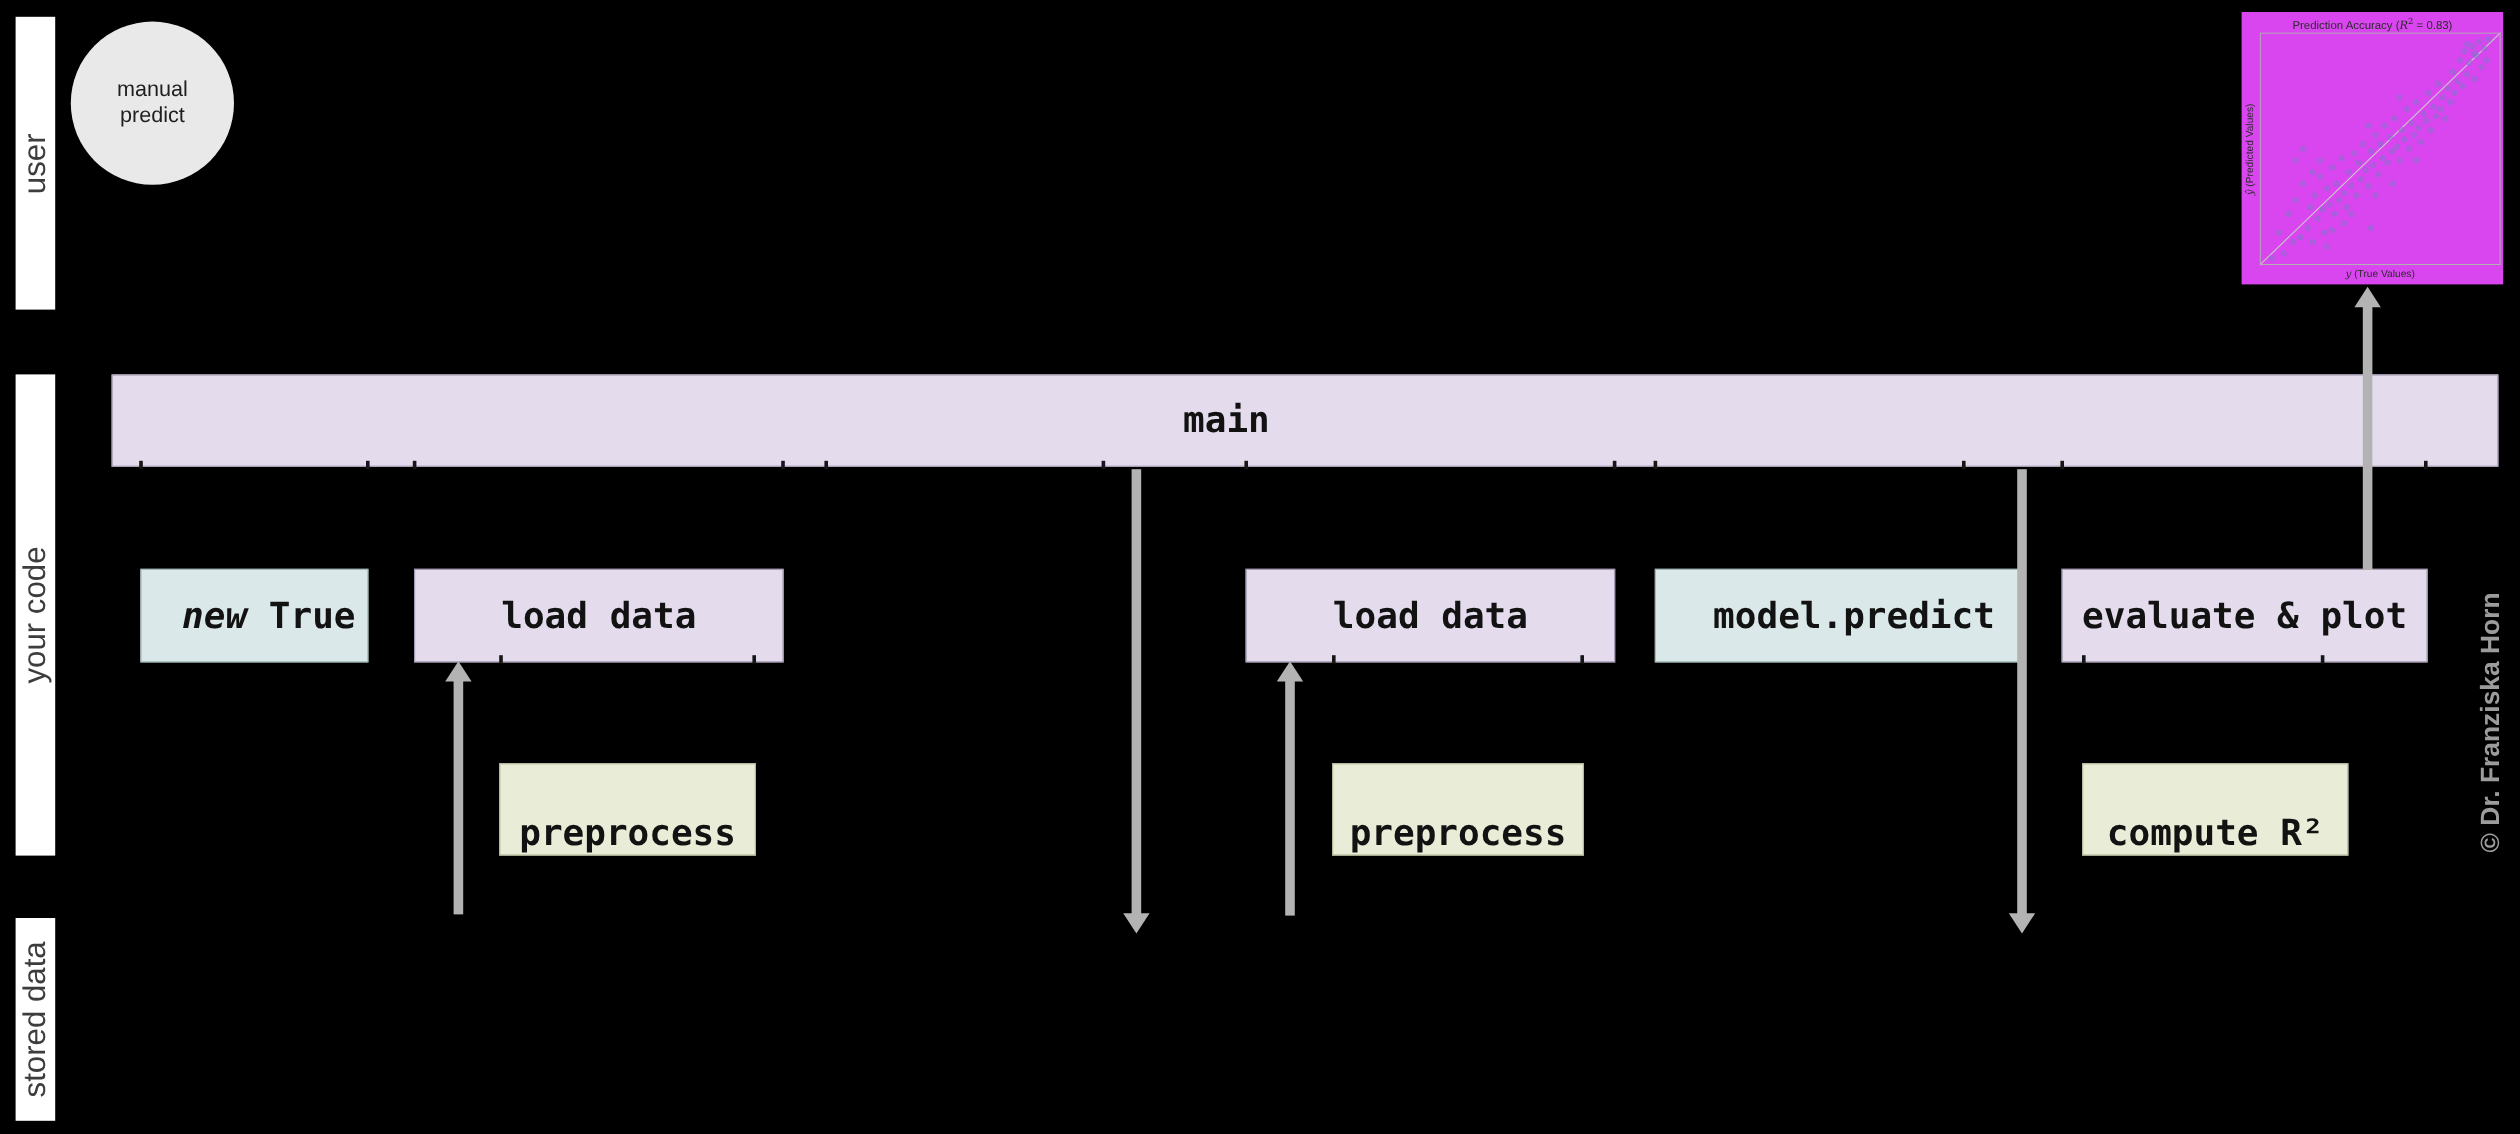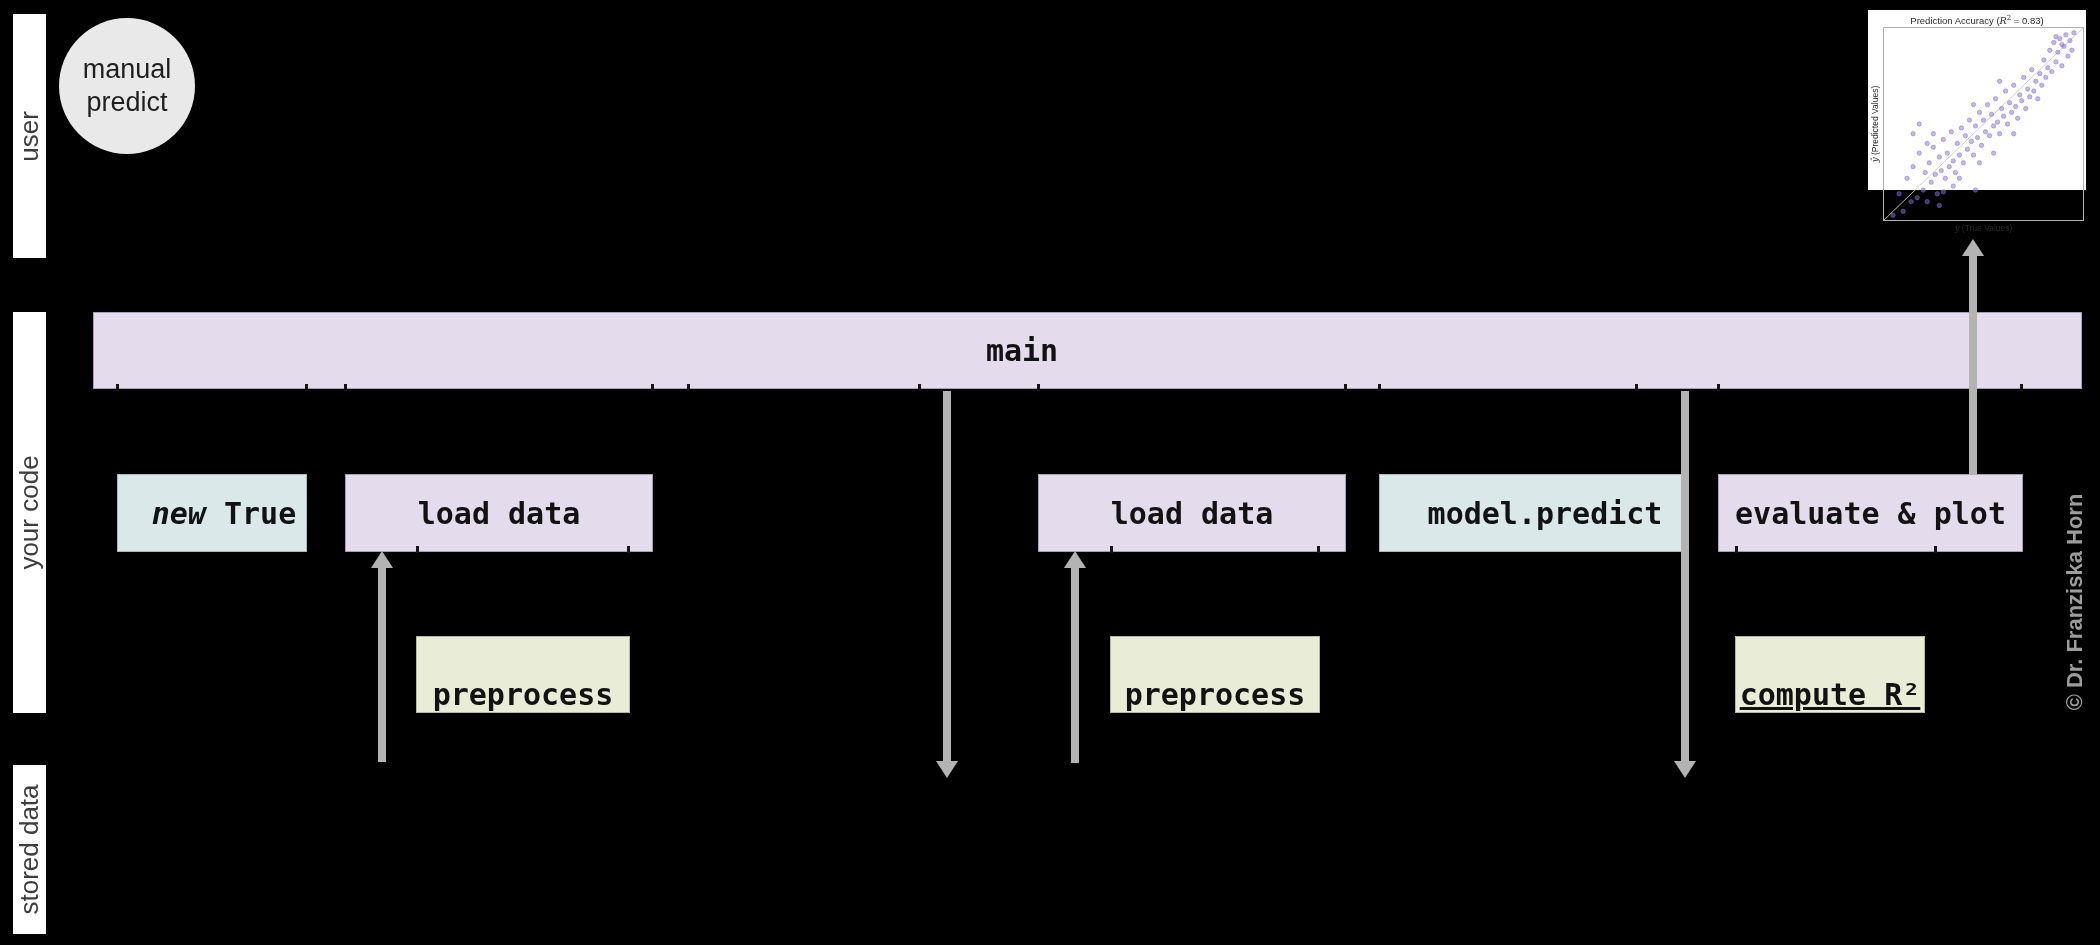--- a/index.html
+++ b/index.html
@@ -10,21 +10,21 @@
   .lane{position:absolute;left:13px;width:33px;background:#ffffff;
         display:flex;align-items:center;justify-content:center;}
   .lane span{transform:rotate(-90deg);white-space:nowrap;font-size:26px;color:#3d3d3d;}
   .lane-user{top:14px;height:244px;}
   .lane-code{top:312px;height:401px;}
   .lane-data{top:765px;height:169px;}
 
   
   .trigger{position:absolute;left:59px;top:18px;width:136px;height:136px;border-radius:50%;
            background:#e9e9e9;display:flex;flex-direction:column;align-items:center;
-           justify-content:center;font-size:27px;color:#1f1f1f;line-height:1.22;}
+           justify-content:center;font-size:18px;color:#1f1f1f;line-height:1.22;}
 
   
   .node{position:absolute;display:flex;align-items:center;justify-content:center;
         font-family:"DejaVu Sans Mono","Liberation Mono",monospace;font-weight:bold;
         font-size:30px;color:#121212;white-space:pre;box-sizing:border-box;}
   .lav{background:#e4dcec;border:1px solid #a79db6;}
   .cyan{background:#dbe8e9;border:1px solid #a3b9ba;padding-left:24px;}
   .green{background:#e9ecd6;border:1px solid #b4ba98;align-items:flex-end;}
   .kw{font-style:italic;}
 
@@ -33,40 +33,40 @@
               display:flex;align-items:center;justify-content:center;}
 
   .b-newmodel{left:117px;top:474px;width:190px;height:78px;}
   .b-load1{left:345px;top:474px;width:308px;height:78px;}
   .b-fit{left:688px;top:474px;width:232px;height:78px;}
   .b-load2{left:1038px;top:474px;width:308px;height:78px;}
   .b-predict{left:1379px;top:474px;width:308px;height:78px;}
   .b-eval{left:1718px;top:474px;width:305px;height:78px;}
   .b-prep1{left:416px;top:636px;width:214px;height:77px;}
   .b-prep2{left:1110px;top:636px;width:210px;height:77px;}
-  .b-r2{left:1735px;top:636px;width:190px;height:77px;text-decoration:underline;}
+  .b-r2{left:1735px;top:636px;width:222px;height:77px;}
 
   
   .shaft{position:absolute;width:8px;background:#b3b3b3;}
   .head-up{position:absolute;width:0;height:0;border-left:11px solid transparent;
            border-right:11px solid transparent;border-bottom:17px solid #b3b3b3;}
   .head-down{position:absolute;width:0;height:0;border-left:11px solid transparent;
              border-right:11px solid transparent;border-top:17px solid #b3b3b3;}
 
   
   .tick{position:absolute;width:3px;height:7px;background:#161616;}
 
   
   .watermark{position:absolute;left:2052px;top:488px;width:46px;height:228px;
              display:flex;align-items:center;justify-content:center;}
   .watermark span{transform:rotate(-90deg);white-space:nowrap;font-size:22px;
                   font-weight:600;color:#9c9c9c;}
 
   
-  .plot-panel{position:absolute;left:1868px;top:10px;width:218px;height:180px;background:#ffffff;}
+  .plot-panel{position:absolute;left:1868px;top:10px;width:218px;height:227px;background:#d946ef;}
   .plot-title{position:absolute;top:4px;left:0;width:100%;text-align:center;
               font-size:9.5px;color:#2b2b2b;}
   .math{font-family:"DejaVu Serif","Liberation Serif",serif;font-style:italic;}
   .plot-title sup{font-size:7px;font-family:"DejaVu Serif",serif;}
   .plot-svg{position:absolute;left:15px;top:17px;}
   .plot-frame{fill:none;stroke:#b0b0b0;stroke-width:1;}
   .diag{stroke:#c9c9c9;stroke-width:0.9;}
   .dot{fill:#8a6fd0;fill-opacity:0.5;stroke:#8a6fd0;stroke-opacity:0.8;stroke-width:0.6;}
   .plot-xlabel{position:absolute;left:15px;top:213px;width:201px;text-align:center;
                font-size:8.5px;color:#2b2b2b;}

